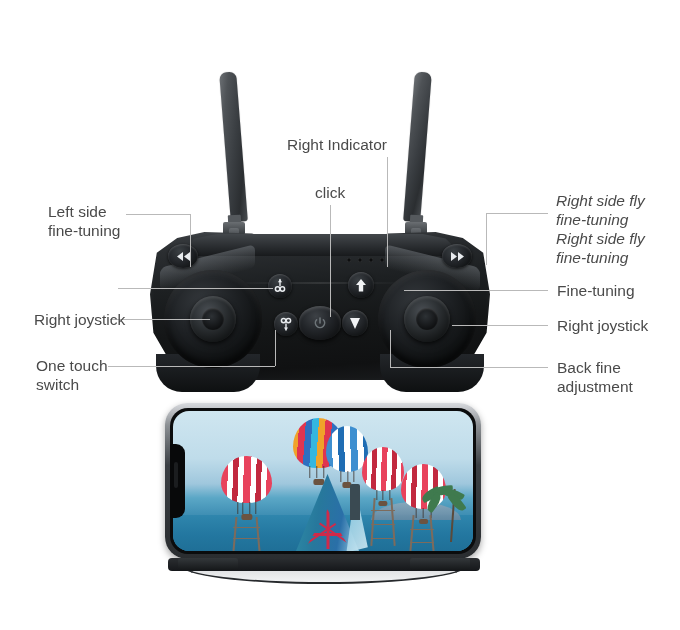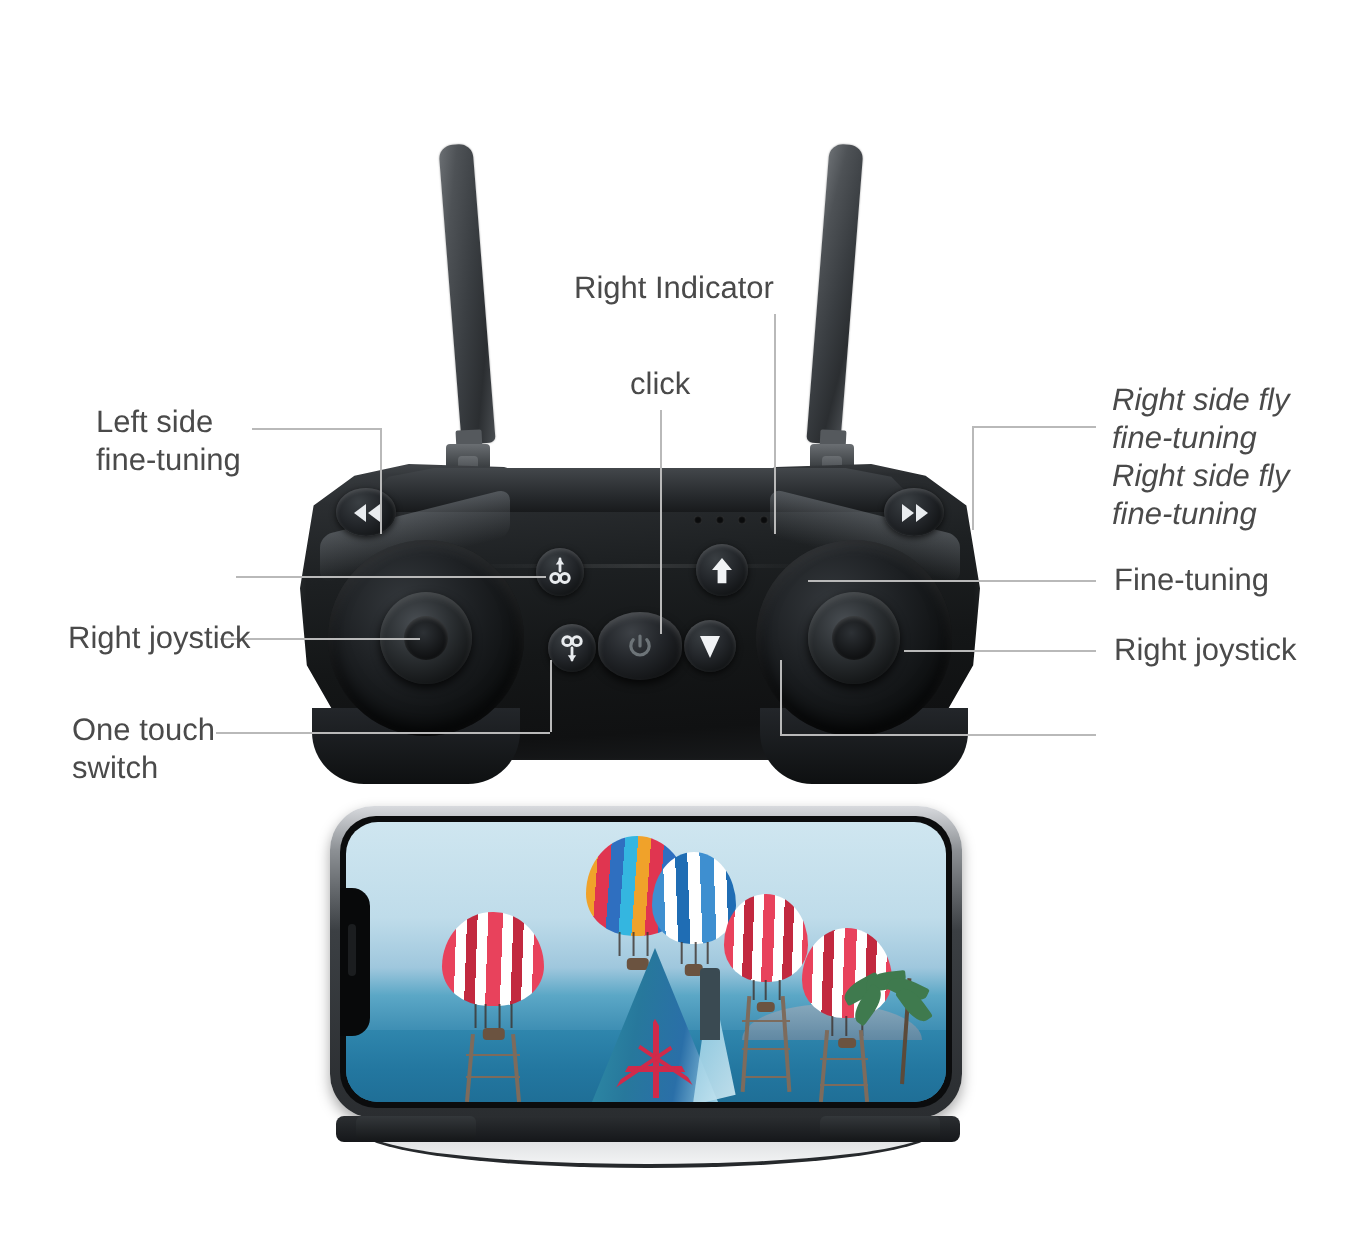--- a/index.html
+++ b/index.html
@@ -385,14 +385,16 @@
   <div class="label" style="left:34px;top:311px;">Right joystick</div>
   <div class="label" style="left:36px;top:357px;">One touch
 switch</div>
 
   <div class="label r" style="left:556px;top:192px;font-style:italic;">Right side fly
 fine-tuning
 Right side fly
 fine-tuning</div>
   <div class="label r" style="left:557px;top:282px;">Fine-tuning</div>
   <div class="label r" style="left:557px;top:317px;">Right joystick</div>
+  <div class="label r" style="left:557px;top:359px;">Back fine
+adjustment</div>
 
 </div>
 
 </body></html>

